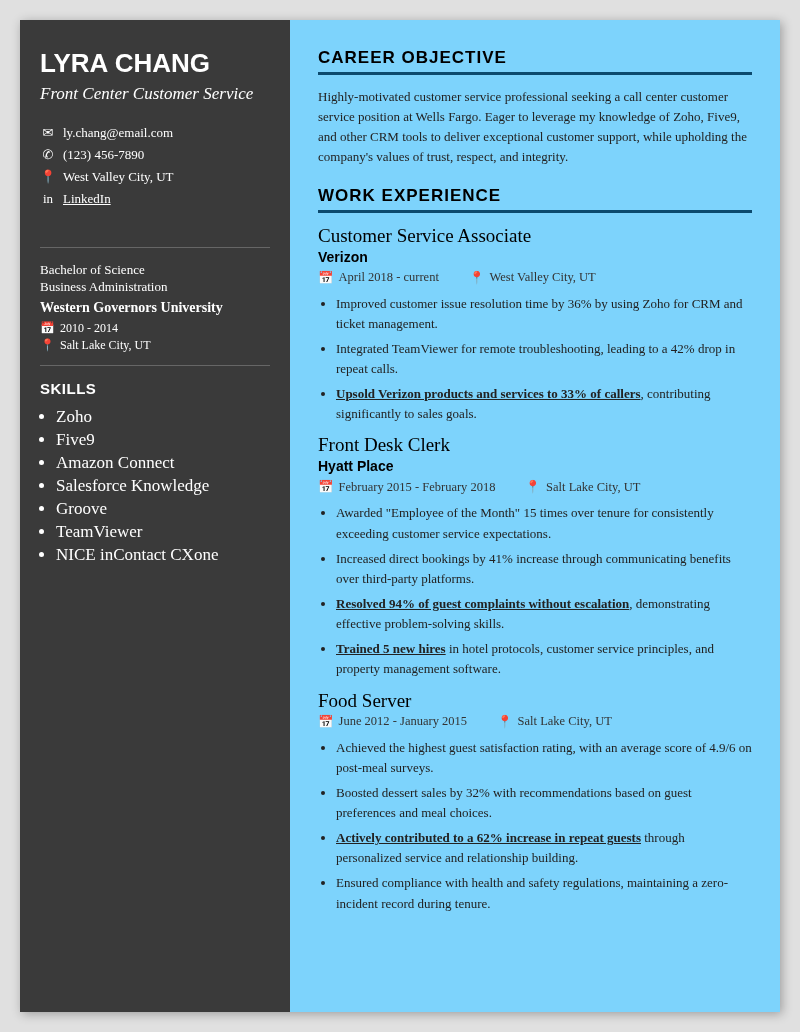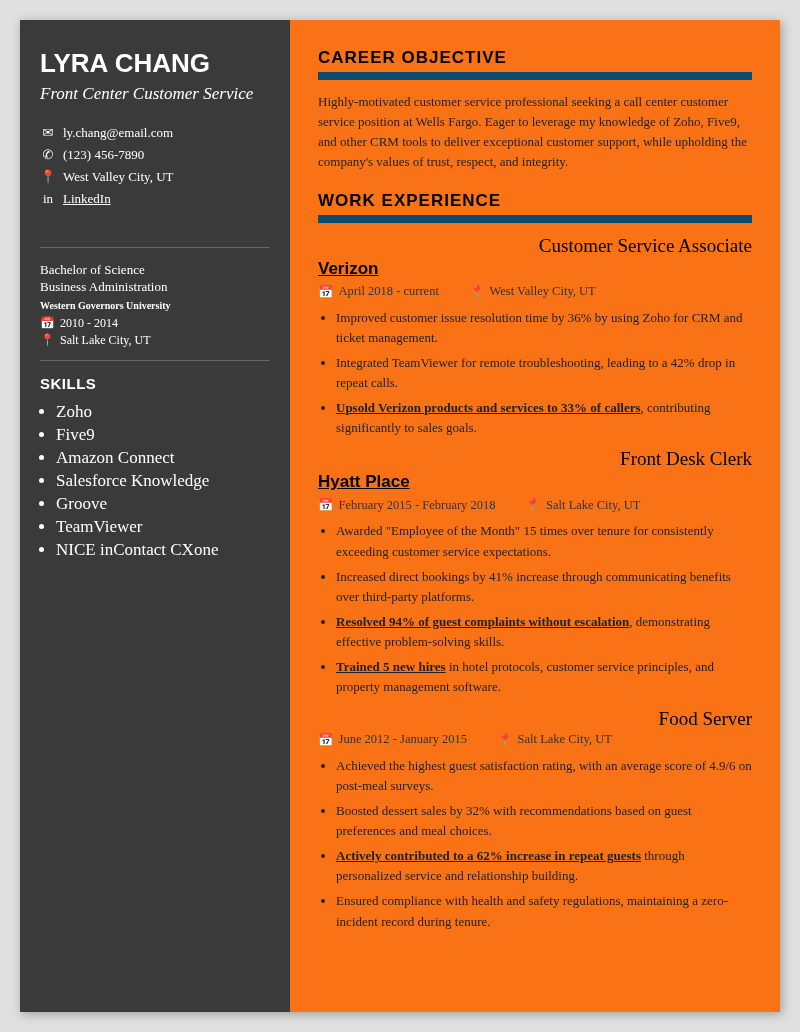--- a/index.html
+++ b/index.html
@@ -7,21 +7,21 @@
       font-family: Georgia, 'Times New Roman', serif;
       background: #e0e0e0;
       display: flex;
       justify-content: center;
       align-items: flex-start;
       min-height: 100vh;
       padding: 20px;
     }
     .resume {
       width: 760px;
-      background: #f97316;
+      background: #7dd3fc;
       display: flex;
       box-shadow: 2px 2px 10px rgba(0,0,0,0.3);
       min-height: 992px;
     }
     
     .sidebar {
       width: 270px;
       min-width: 270px;
       background: #3a3a3a;
       color: #fff;
@@ -76,21 +76,21 @@
     }
     .edu-degree {
       font-size: 13px;
       margin-bottom: 1px;
     }
     .edu-field {
       font-size: 13px;
       margin-bottom: 4px;
     }
     .edu-school {
-      font-size: 10px;
+      font-size: 14px;
       font-weight: bold;
       margin-bottom: 4px;
       line-height: 1.3;
     }
     .edu-meta {
       font-size: 12px;
       display: flex;
       align-items: center;
       gap: 5px;
       margin-bottom: 2px;
@@ -107,48 +107,46 @@
     
     .main {
       flex: 1;
       padding: 28px 28px 20px 28px;
     }
     .section-title {
       font-family: Arial, sans-serif;
       font-size: 17px;
       font-weight: bold;
       letter-spacing: 1px;
-      border-bottom: 8px solid #0c4a6e;
+      border-bottom: 3px solid #0c4a6e;
       padding-bottom: 4px;
       margin-bottom: 12px;
       margin-top: 18px;
       text-transform: uppercase;
     }
     .section-title:first-child {
       margin-top: 0;
     }
     .career-obj-text {
       font-size: 13px;
       line-height: 1.55;
       color: #222;
     }
     .job-title {
       font-size: 19px;
       font-weight: normal;
       font-family: Georgia, serif;
       margin-bottom: 2px;
       margin-top: 10px;
-      text-align: right;
     }
     .job-company {
-      font-size: 17px;
+      font-size: 14px;
       font-weight: bold;
       font-family: Arial, sans-serif;
       margin-bottom: 5px;
-      text-decoration: underline;
     }
     .job-meta {
       display: flex;
       gap: 30px;
       font-size: 12.5px;
       margin-bottom: 8px;
       color: #333;
       align-items: center;
     }
     .job-meta-item {

